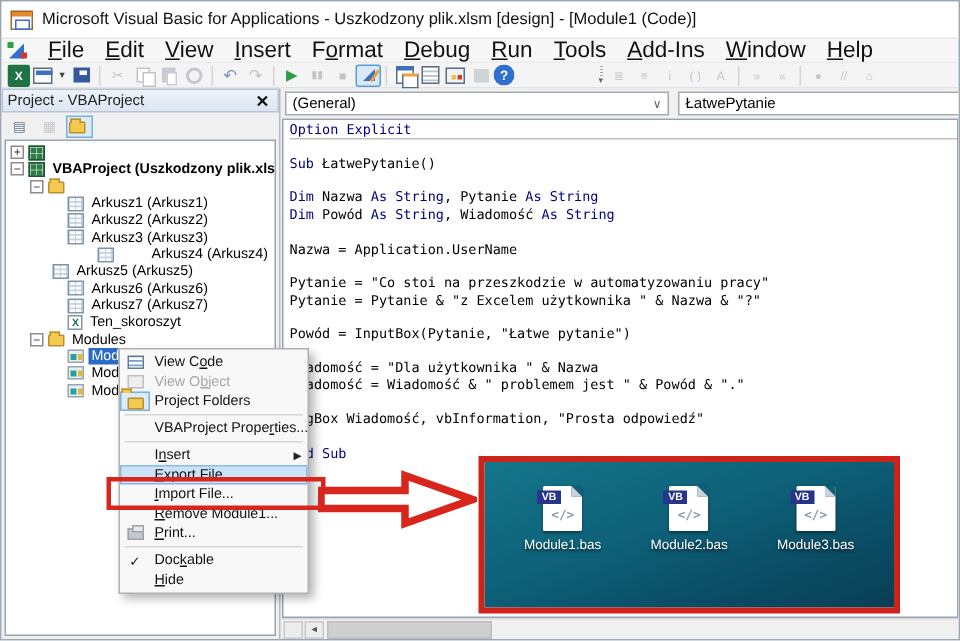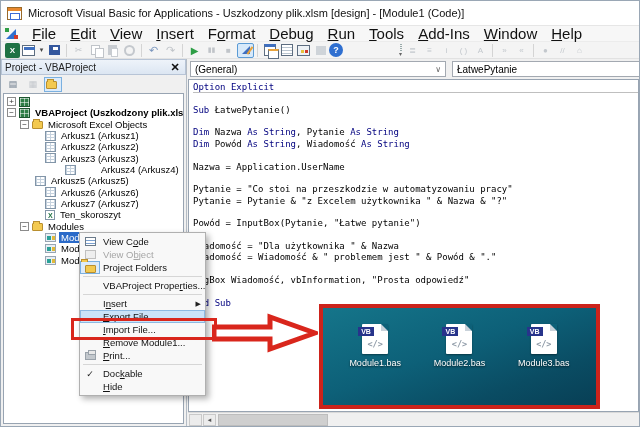--- a/index.html
+++ b/index.html
@@ -242,21 +242,20 @@
           <span class="tico vba-project-icon"></span>
         </div>
         <div class="tree-row bold" style="padding-left: 3px;">
           <span class="expand-box">−</span>
           <span class="tico vba-project-icon"></span>
           <span class="lbl">VBAProject (Uszkodzony plik.xlsm)</span>
         </div>
         <div class="tree-row" style="padding-left: 16px;">
           <span class="expand-box">−</span>
           <span class="tico folder-open-icon"></span>
-          <span class="lbl">Microsoft Excel Objects</span>
         </div>
         <div class="tree-row" style="padding-left: 29px;">
           <span class="expand-spacer"></span>
           <span class="tico worksheet-icon"></span>
           <span class="lbl">Arkusz1 (Arkusz1)</span>
         </div>
         <div class="tree-row" style="padding-left: 29px;">
           <span class="expand-spacer"></span>
           <span class="tico worksheet-icon"></span>
           <span class="lbl">Arkusz2 (Arkusz2)</span>

